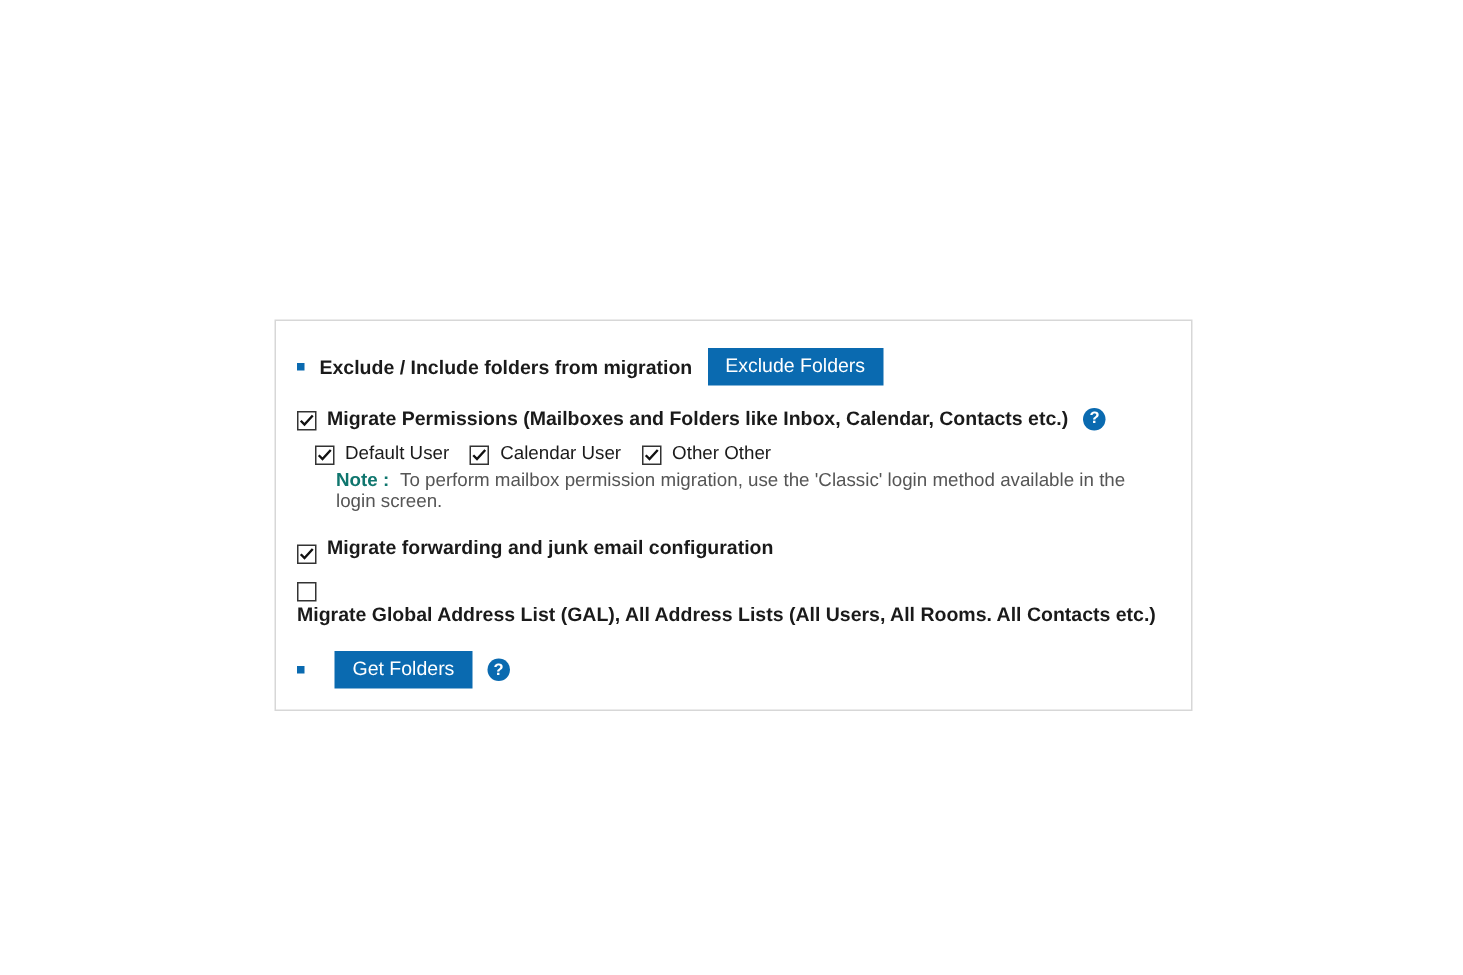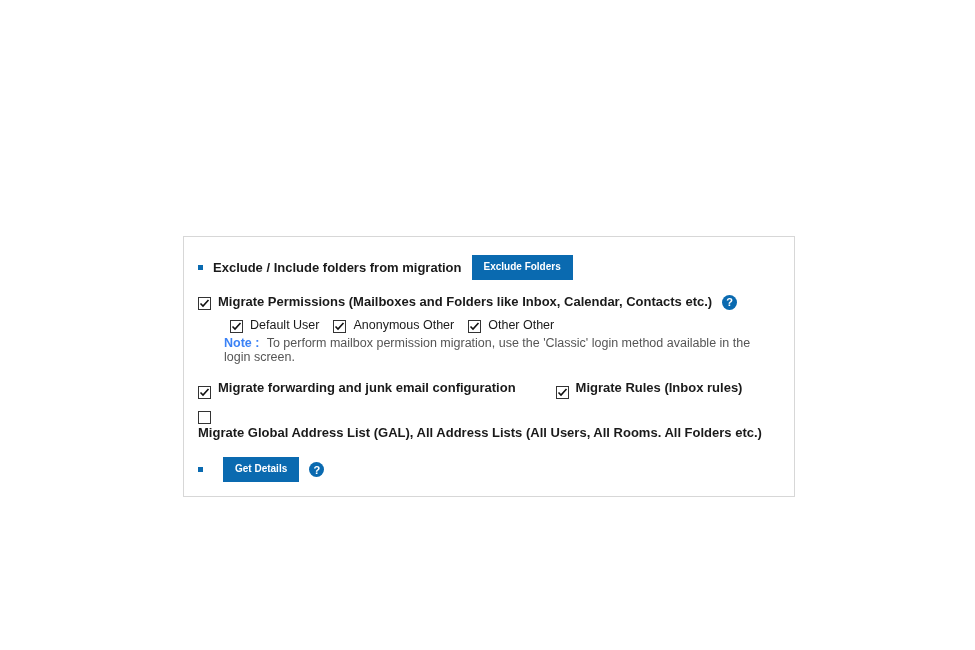--- a/index.html
+++ b/index.html
@@ -7,21 +7,21 @@
     margin: 0;
     width: 975px;
     height: 650px;
     background: #fff;
     font-family: "Segoe UI", Arial, sans-serif;
     position: relative;
   }
   .panel {
     position: absolute;
     left: 183px;
-    top: 236px;
+    top: 213px;
     width: 612px;
     border: 1px solid #d7d7d7;
     background: #fff;
     padding: 12px 14px 12px 14px;
     font-size: 13px;
     color: #1a1a1a;
   }
   .shadow-curve {
     position: absolute;
     left: 183px;
@@ -44,22 +44,22 @@
     height: 5px;
     background: #0a6ab0;
     margin-right: 10px;
     display: inline-block;
   }
   .bullet.big { width: 5px; height: 5px; }
   .bold { font-weight: 700; }
   .btn {
     background: #0a6ab0;
     color: #fff;
-    font-weight: 700;
-    font-size: 10px;
+    font-weight: 400;
+    font-size: 13px;
     padding: 3px 12px 4px 12px;
     margin-left: 10px;
     border: none;
     line-height: 18px;
     cursor: pointer;
     display: inline-flex;
     align-items: center;
   }
   .checkbox {
     width: 13px;
@@ -69,35 +69,35 @@
     align-items: center;
     justify-content: center;
     margin-right: 7px;
     flex-shrink: 0;
     position: relative;
     top: 1px;
   }
   .checkbox.checked svg { display: block; }
   .checkbox svg { display: none; }
   .sub {
-    margin-left: 32px;
+    margin-left: 12px;
     display: flex;
     align-items: center;
     flex-wrap: wrap;
     gap: 14px;
     margin-top: 4px;
   }
   .sub .item { display: inline-flex; align-items: center; font-size: 12.5px; }
   .note {
     margin-left: 26px;
     margin-top: 4px;
     font-size: 12.5px;
     color: #555;
   }
-  .note .nlabel { font-weight: 700; color: #3b82f6; margin-right: 4px; }
+  .note .nlabel { font-weight: 700; color: #0f766e; margin-right: 4px; }
   .help {
     width: 15px;
     height: 15px;
     border-radius: 50%;
     background: #0a6ab0;
     color: #fff;
     font-weight: 700;
     font-size: 11px;
     display: inline-flex;
     align-items: center;
@@ -136,21 +136,21 @@
           </svg>
       </span>
       <span>Default User</span>
     </span>
     <span class="item">
       <span class="checkbox checked">
         <svg width="11" height="11" viewBox="0 0 11 11">
             <polyline points="1.5,5.5 4,8 9.5,2" stroke="#111" stroke-width="1.6" fill="none"></polyline>
           </svg>
       </span>
-      <span>Anonymous Other</span>
+      <span>Calendar User</span>
     </span>
     <span class="item">
       <span class="checkbox checked">
         <svg width="11" height="11" viewBox="0 0 11 11">
             <polyline points="1.5,5.5 4,8 9.5,2" stroke="#111" stroke-width="1.6" fill="none"></polyline>
           </svg>
       </span>
       <span>Other Other</span>
     </span>
   </div>
@@ -161,40 +161,32 @@
 
   <div class="row" style="margin-top:14px;">
     <span class="pair">
       <span class="checkbox checked">
         <svg width="11" height="11" viewBox="0 0 11 11">
             <polyline points="1.5,5.5 4,8 9.5,2" stroke="#111" stroke-width="1.6" fill="none"></polyline>
           </svg>
       </span>
       <span class="bold">Migrate forwarding and junk email configuration</span>
     </span>
-    <span class="pair spacer-right">
-      <span class="checkbox checked">
-        <svg width="11" height="11" viewBox="0 0 11 11">
-            <polyline points="1.5,5.5 4,8 9.5,2" stroke="#111" stroke-width="1.6" fill="none"></polyline>
-          </svg>
-      </span>
-      <span class="bold">Migrate Rules (Inbox rules)</span>
-    </span>
   </div>
 
   <div class="row" style="margin-top:12px;">
     <span class="checkbox">
       
     </span>
-    <span class="bold">Migrate Global Address List (GAL), All Address Lists (All Users, All Rooms. All Folders etc.)</span>
+    <span class="bold">Migrate Global Address List (GAL), All Address Lists (All Users, All Rooms. All Contacts etc.)</span>
   </div>
 
   <div class="row" style="margin-top:14px; margin-bottom:2px;">
     <span class="bullet big"></span>
-    <button class="btn">Get Details</button>
+    <button class="btn">Get Folders</button>
     <span class="help">?</span>
   </div>
 
 </div>
 
 <svg class="shadow-curve" viewBox="0 0 612 60" preserveAspectRatio="none">
   <defs>
     <radialGradient id="g" cx="50%" cy="0%" r="70%">
       <stop offset="0%" stop-color="rgba(0,0,0,0.28)"></stop>
       <stop offset="100%" stop-color="rgba(0,0,0,0)"></stop>

